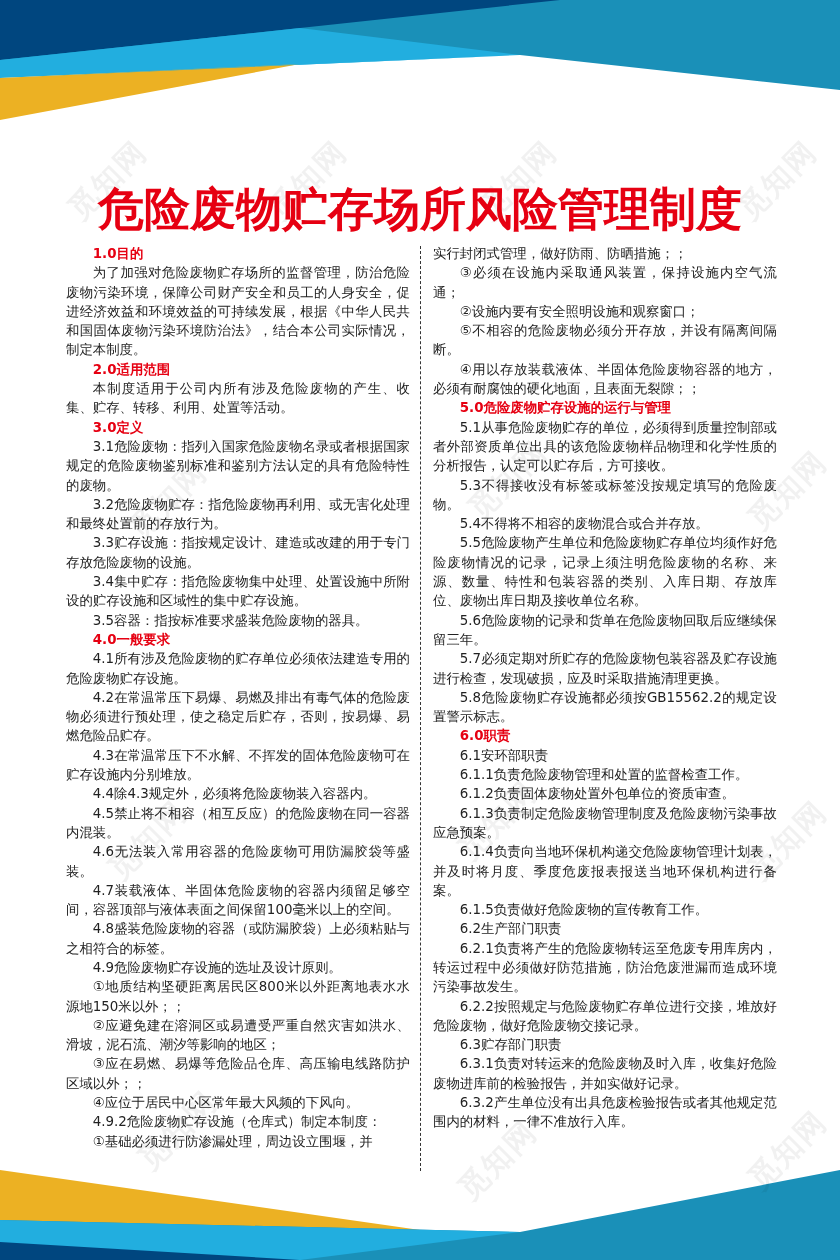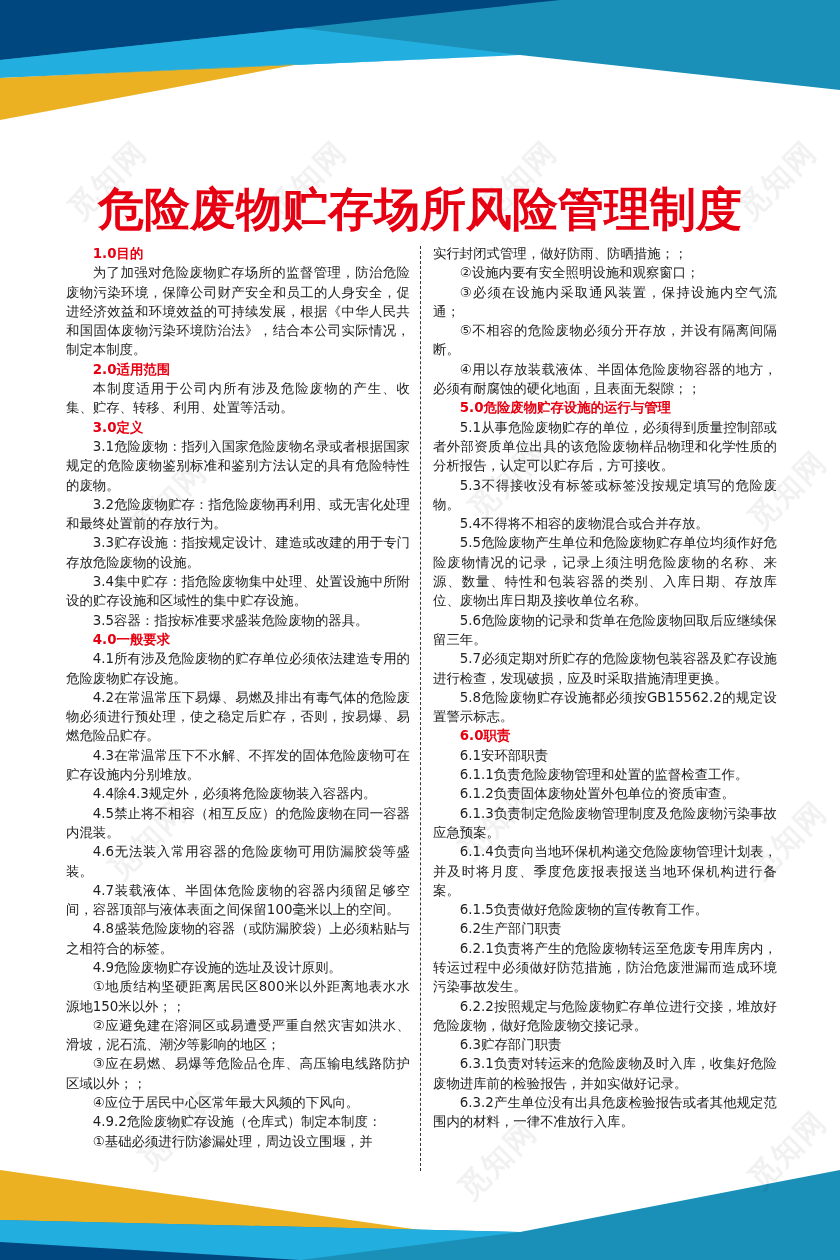--- a/index.html
+++ b/index.html
@@ -93,22 +93,22 @@
       <p class="p">①地质结构坚硬距离居民区800米以外距离地表水水源地150米以外；；</p>
       <p class="p">②应避免建在溶洞区或易遭受严重自然灾害如洪水、滑坡，泥石流、潮汐等影响的地区；</p>
       <p class="p">③应在易燃、易爆等危险品仓库、高压输电线路防护区域以外；；</p>
       <p class="p">④应位于居民中心区常年最大风频的下风向。</p>
       <p class="p">4.9.2危险废物贮存设施（仓库式）制定本制度：</p>
       <p class="p">①基础必须进行防渗漏处理，周边设立围堰，并</p>
     </div>
   <div class="divider"></div>
   <div class="col col-right" id="col-right">
       <p class="p noindent">实行封闭式管理，做好防雨、防晒措施；；</p>
+      <p class="p">③必须在设施内采取通风装置，保持设施内空气流通；</p>
       <p class="p">②设施内要有安全照明设施和观察窗口；</p>
-      <p class="p">③必须在设施内采取通风装置，保持设施内空气流通；</p>
       <p class="p">⑤不相容的危险废物必须分开存放，并设有隔离间隔断。</p>
       <p class="p">④用以存放装载液体、半固体危险废物容器的地方，必须有耐腐蚀的硬化地面，且表面无裂隙；；</p>
       <p class="h">5.0危险废物贮存设施的运行与管理</p>
       <p class="p">5.1从事危险废物贮存的单位，必须得到质量控制部或者外部资质单位出具的该危险废物样品物理和化学性质的分析报告，认定可以贮存后，方可接收。</p>
       <p class="p">5.3不得接收没有标签或标签没按规定填写的危险废物。</p>
       <p class="p">5.4不得将不相容的废物混合或合并存放。</p>
       <p class="p">5.5危险废物产生单位和危险废物贮存单位均须作好危险废物情况的记录，记录上须注明危险废物的名称、来源、数量、特性和包装容器的类别、入库日期、存放库位、废物出库日期及接收单位名称。</p>
       <p class="p">5.6危险废物的记录和货单在危险废物回取后应继续保留三年。</p>
       <p class="p">5.7必须定期对所贮存的危险废物包装容器及贮存设施进行检查，发现破损，应及时采取措施清理更换。</p>
       <p class="p">5.8危险废物贮存设施都必须按GB15562.2的规定设置警示标志。</p>

